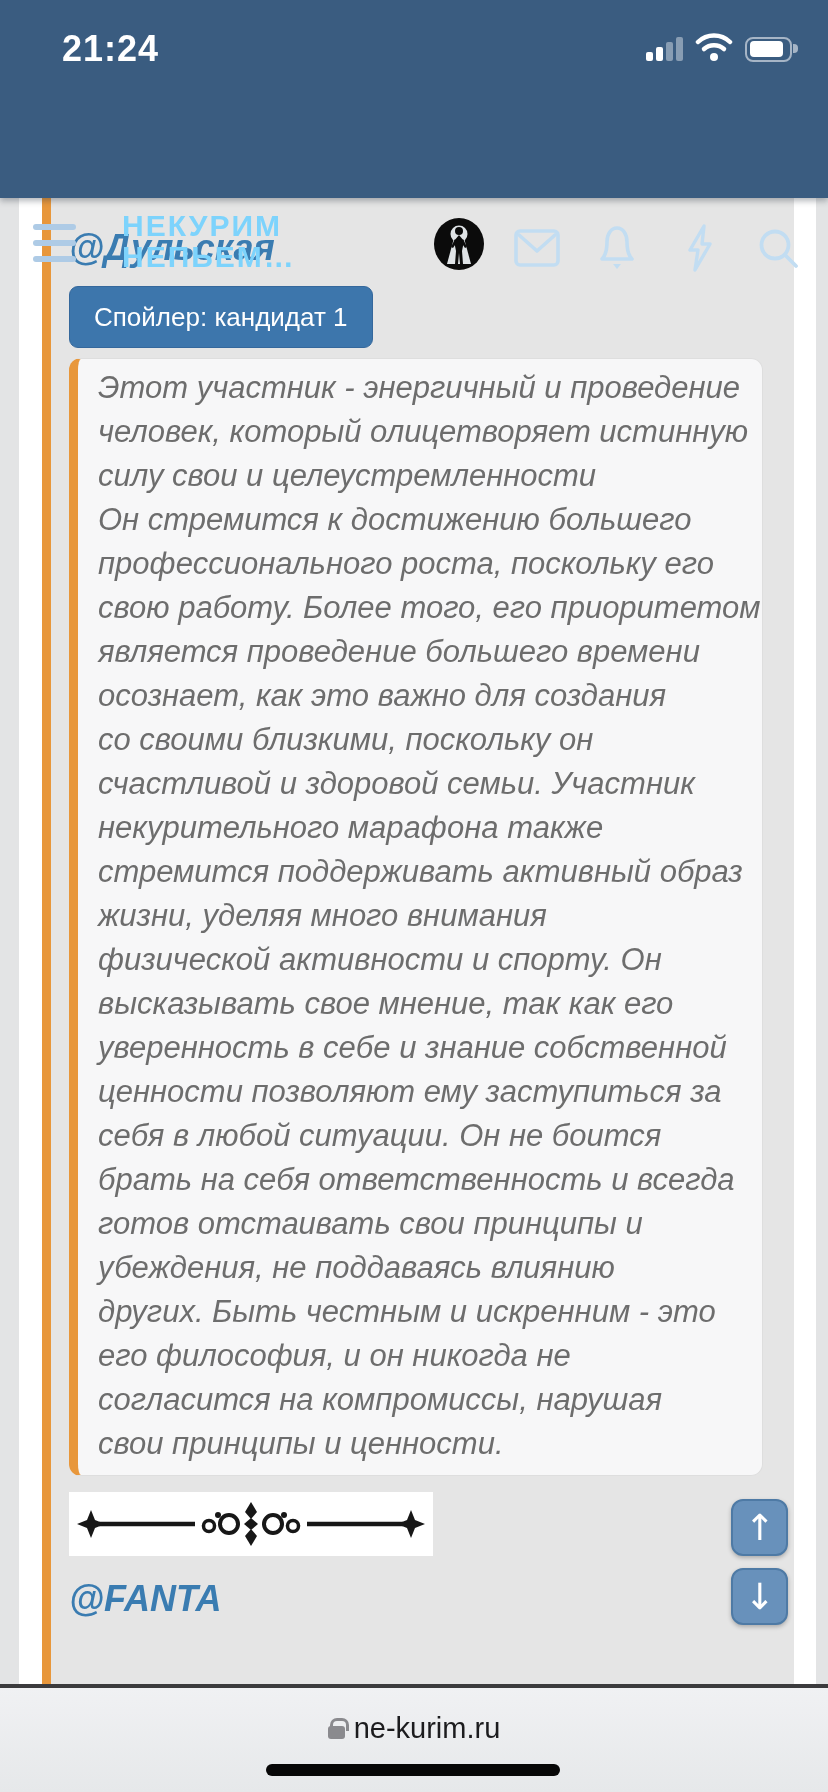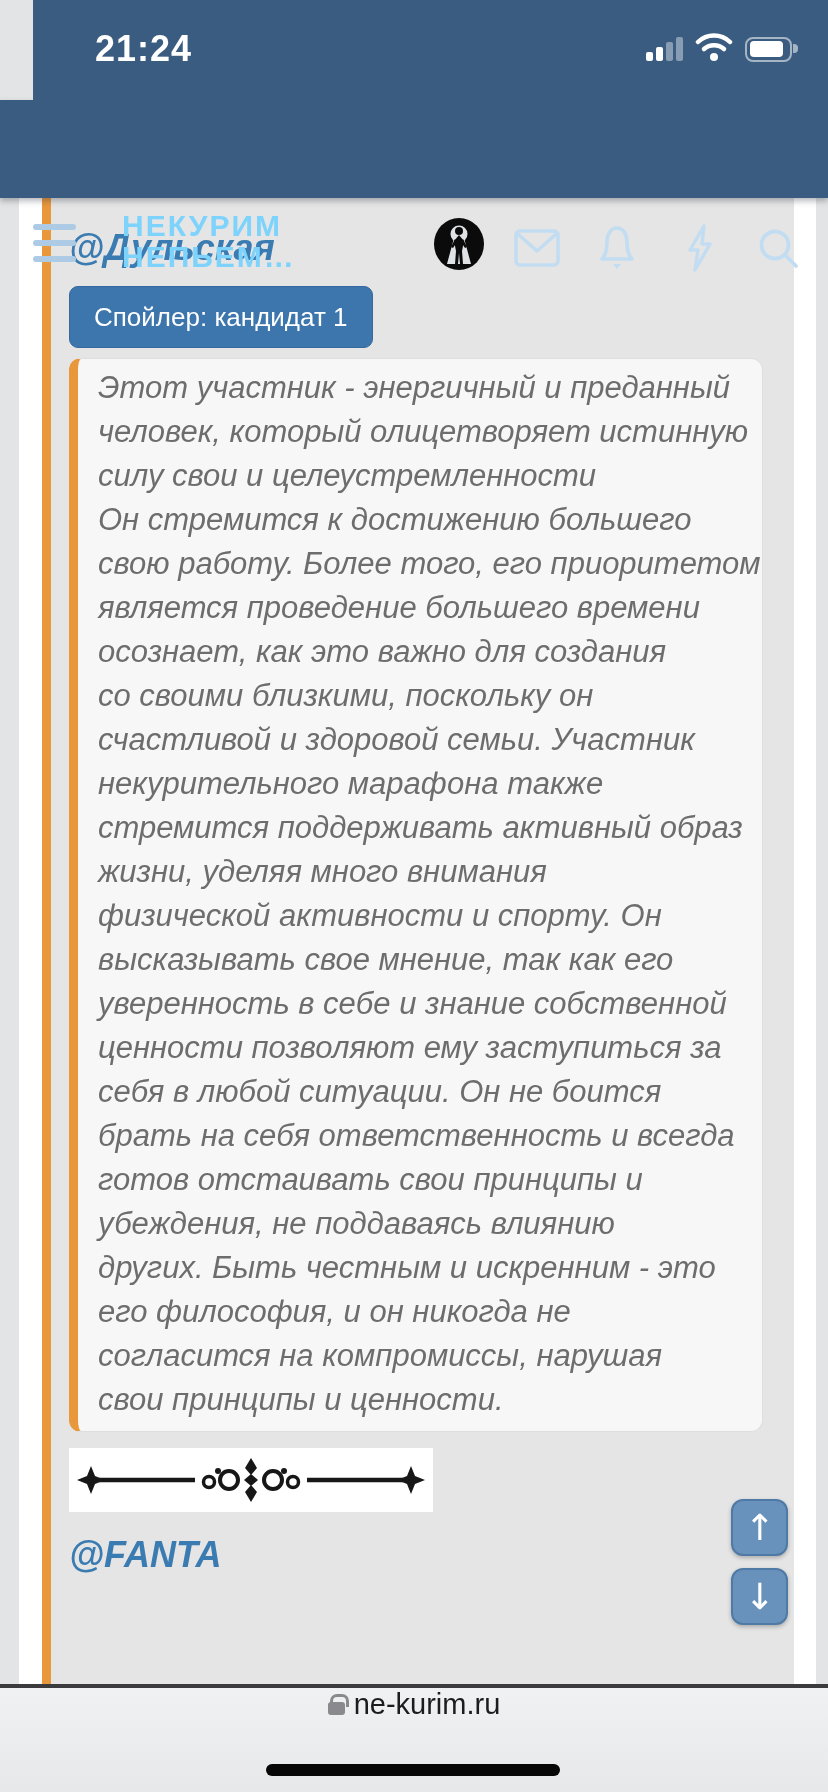--- a/index.html
+++ b/index.html
@@ -10,21 +10,21 @@
     position: relative;
     width: 828px; height: 1792px;
     margin: 0 auto;
     background: #e3e4e5;
     overflow: hidden;
   }
 
   
   .status-bar {
     position: absolute; top: 0; left: 0; right: 0; height: 100px;
-    background: #3a5c80; z-index: 6; margin-left: 33px;
+    background: #3a5c80; z-index: 6;
   }
   .time {
     position: absolute; left: 62px; top: 28px;
     font-size: 36px; font-weight: 700; color: #ffffff; letter-spacing: 1px;
   }
   .sb-right {
     position: absolute; right: 36px; top: 34px;
     display: flex; align-items: center; gap: 12px; height: 30px;
   }
   .sig-bars { display: flex; align-items: flex-end; gap: 3px; height: 24px; }
@@ -117,21 +117,21 @@
   .btn-down { top: 1568px; }
 
   
   .browser-bar {
     position: absolute; left: 0; right: 0; top: 1684px; height: 108px;
     background: linear-gradient(#f0f1f3, #e6e8ea);
     border-top: 4px solid #3b3b3d;
   }
   .url-row {
     display: flex; justify-content: center; align-items: center;
-    gap: 9px; cursor: pointer;
+    gap: 9px; margin-top: 24px; cursor: pointer;
   }
   .lock { position: relative; width: 17px; height: 13px;
     background: #8a8a8e; border-radius: 3px; margin-top: 7px; }
   .lock:before { content: ""; position: absolute; left: 2px; top: -8px;
     width: 13px; height: 10px; border: 3px solid #8a8a8e; border-bottom: none;
     border-radius: 7px 7px 0 0; }
   .url-text { font-size: 29px; color: #1c1c1e; }
   .home-indicator {
     position: absolute; left: 266px; top: 1764px; width: 294px; height: 12px;
     border-radius: 7px; background: #070707; z-index: 8;
@@ -218,24 +218,25 @@
 
   <div class="card">
     <div class="outer-quote">
 
       <div class="author author-1">@Дульская</div>
 
       <button class="spoiler-btn">Спойлер: кандидат 1</button>
 
       <div class="quote-panel">
 
-      <div class="qline">Этот участник - энергичный и преданный</div>
+      <div class="qline">Этот участник - энергичный и проведение</div>
           <div class="qline">человек, который олицетворяет истинную</div>
           <div class="qline">силу свои и целеустремленности</div>
           <div class="qline">Он стремится к достижению большего</div>
+          <div class="qline">профессионального роста, поскольку его</div>
           <div class="qline">свою работу. Более того, его приоритетом</div>
           <div class="qline">является проведение большего времени</div>
           <div class="qline">осознает, как это важно для создания</div>
           <div class="qline">со своими близкими, поскольку он</div>
           <div class="qline">счастливой и здоровой семьи. Участник</div>
           <div class="qline">некурительного марафона также</div>
           <div class="qline">стремится поддерживать активный образ</div>
           <div class="qline">жизни, уделяя много внимания</div>
           <div class="qline">физической активности и спорту. Он</div>
           <div class="qline">высказывать свое мнение, так как его</div>

